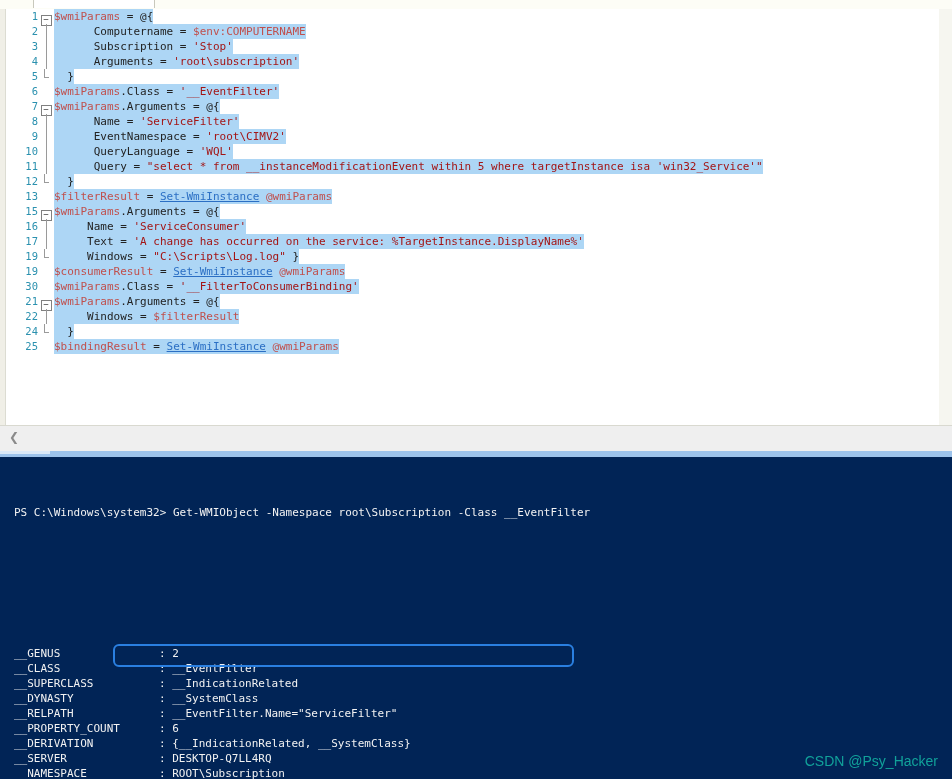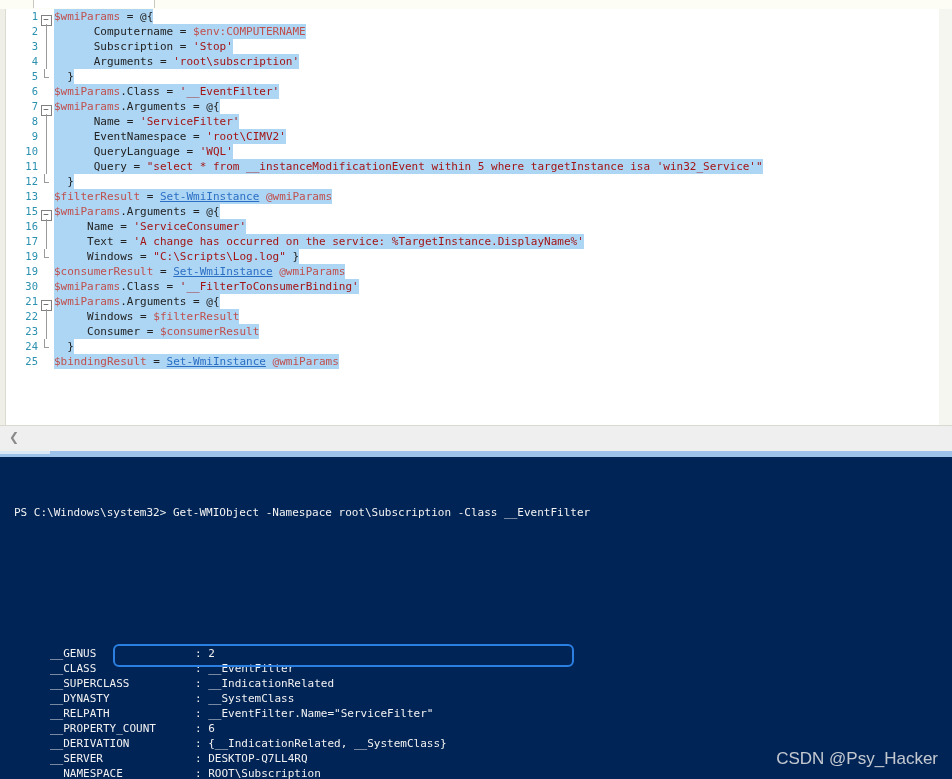--- a/index.html
+++ b/index.html
@@ -186,40 +186,39 @@
   .c-line {
     height: 15px;
     line-height: 15px;
     white-space: pre;
     padding-left: 14px;
   }
   .c-key {
     display: inline-block;
     width: 145px;
     white-space: pre;
-    margin-left: 36px;
   }
   .prompt-line { padding-top: 12px; height: 27px; line-height: 27px; }
   .blank { height: 15px; }
 
   .path-highlight {
     position: absolute;
     left: 113px; top: 193px;
     width: 461px; height: 23px;
     border: 2px solid #2a7fe0;
     border-radius: 6px;
     box-sizing: border-box;
     pointer-events: none;
   }
   .watermark {
     position: absolute;
     right: 14px; bottom: 10px;
-    color: #e5e5e5;
+    color: #14b8a6;
     font-family: "Liberation Sans", sans-serif;
-    font-size: 17px;
+    font-size: 14px;
     opacity: 0.85;
   }
 </style>
 </head>
 <body>
 
 <div id="app">
 
   <div class="editor-pane">
 
@@ -245,21 +244,20 @@
           <div class="code-line"><span class="gutter">12</span><span class="fold"><span class="fold-bar end"></span></span><span class="code-text sel"><span class="tok-plain">  }</span></span></div>
           <div class="code-line"><span class="gutter">13</span><span class="fold">&nbsp;</span><span class="code-text sel"><span class="tok-var">$filterResult</span><span class="tok-plain"> = </span><span class="tok-cmd">Set-WmiInstance</span><span class="tok-plain"> </span><span class="tok-var">@wmiParams</span></span></div>
           <div class="code-line"><span class="gutter">15</span><span class="fold"><span class="fold-box">−</span></span><span class="code-text sel"><span class="tok-var">$wmiParams</span><span class="tok-plain">.Arguments = @{</span></span></div>
           <div class="code-line"><span class="gutter">16</span><span class="fold"><span class="fold-bar"></span></span><span class="code-text sel"><span class="tok-plain">     Name = </span><span class="tok-str">'ServiceConsumer'</span></span></div>
           <div class="code-line"><span class="gutter">17</span><span class="fold"><span class="fold-bar"></span></span><span class="code-text sel"><span class="tok-plain">     Text = </span><span class="tok-str">'A change has occurred on the service: %TargetInstance.DisplayName%'</span></span></div>
           <div class="code-line"><span class="gutter">19</span><span class="fold"><span class="fold-bar end"></span></span><span class="code-text sel"><span class="tok-plain">     Windows = </span><span class="tok-str">"C:\Scripts\Log.log"</span><span class="tok-plain"> }</span></span></div>
           <div class="code-line"><span class="gutter">19</span><span class="fold">&nbsp;</span><span class="code-text sel"><span class="tok-var">$consumerResult</span><span class="tok-plain"> = </span><span class="tok-cmd">Set-WmiInstance</span><span class="tok-plain"> </span><span class="tok-var">@wmiParams</span></span></div>
           <div class="code-line"><span class="gutter">30</span><span class="fold">&nbsp;</span><span class="code-text sel"><span class="tok-var">$wmiParams</span><span class="tok-plain">.Class = </span><span class="tok-str">'__FilterToConsumerBinding'</span></span></div>
           <div class="code-line"><span class="gutter">21</span><span class="fold"><span class="fold-box">−</span></span><span class="code-text sel"><span class="tok-var">$wmiParams</span><span class="tok-plain">.Arguments = @{</span></span></div>
           <div class="code-line"><span class="gutter">22</span><span class="fold"><span class="fold-bar"></span></span><span class="code-text sel"><span class="tok-plain">     Windows = </span><span class="tok-var">$filterResult</span></span></div>
-          <div class="code-line"><span class="gutter">23</span><span class="fold"><span class="fold-bar"></span></span><span class="code-text sel"><span class="tok-plain">     Consumer = </span><span class="tok-var">$consumerResult</span></span></div>
           <div class="code-line"><span class="gutter">24</span><span class="fold"><span class="fold-bar end"></span></span><span class="code-text sel"><span class="tok-plain">  }</span></span></div>
           <div class="code-line"><span class="gutter">25</span><span class="fold">&nbsp;</span><span class="code-text sel"><span class="tok-var">$bindingResult</span><span class="tok-plain"> = </span><span class="tok-cmd">Set-WmiInstance</span><span class="tok-plain"> </span><span class="tok-var">@wmiParams</span></span></div>
         </div>
     </div>
 
     <div class="v-scroll"></div>
   </div>
 
   <div class="splitter">
     <div class="splitter-chevron">❮</div>

